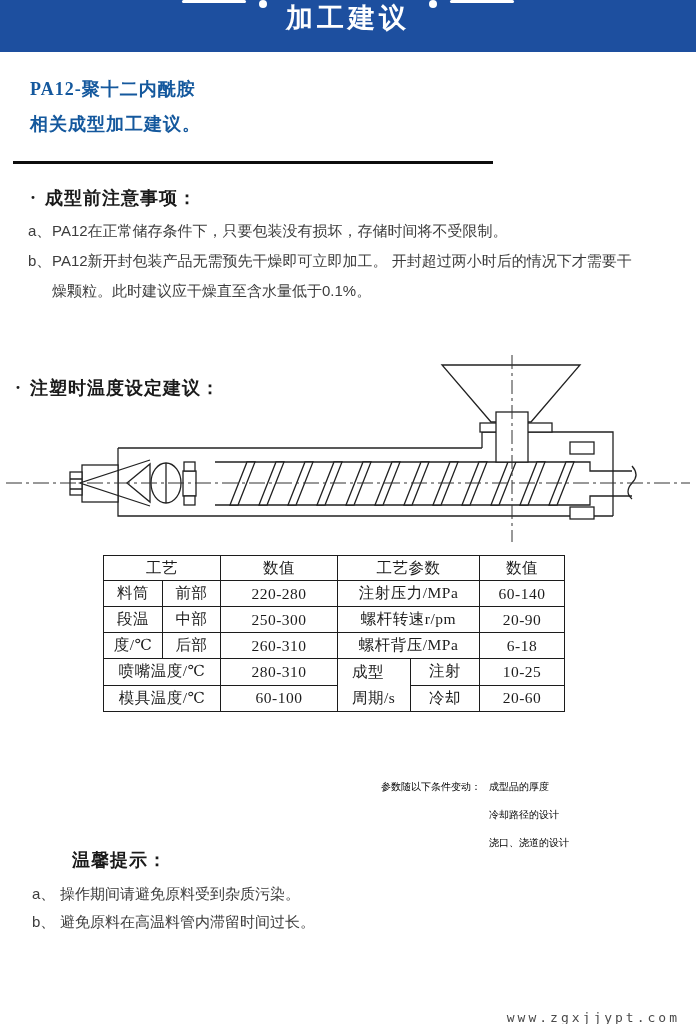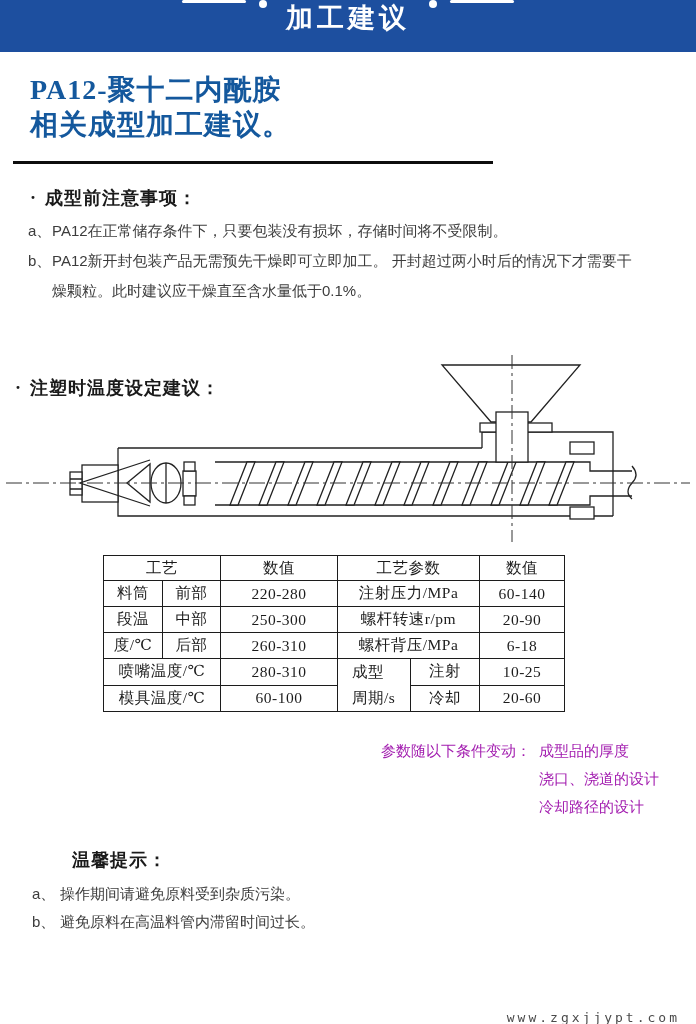--- a/index.html
+++ b/index.html
@@ -29,21 +29,21 @@
     letter-spacing: 4px;
     font-family: "Liberation Sans", "DejaVu Sans", sans-serif;
     padding: 0 6px 2px 6px;
   }
 
   
   .doc-title {
     left: 30px; top: 72px;
     color: #14589d;
     font-family: "Liberation Serif", "DejaVu Serif", serif;
-    font-size: 28px; font-weight: bold; line-height: 35px;
+    font-size: 18px; font-weight: bold; line-height: 35px;
     letter-spacing: 1px;
   }
   .title-rule { left: 13px; top: 161px; width: 480px; height: 3px; background: #0d0d0d; }
 
   
   .sec-heading {
     color: #1a1a1a;
     font-family: "Liberation Serif", "DejaVu Serif", serif;
     font-size: 18px; font-weight: bold; letter-spacing: 1px;
   }
@@ -69,21 +69,21 @@
     vertical-align: middle;
     height: 26px;
     padding: 0 2px;
     letter-spacing: 0.5px;
   }
   table.params tr.hdr td { height: 25px; text-align: center; }
   table.params td.cycle { text-align: left; padding-left: 14px; }
   table.params td.cycle div { line-height: 26px; }
 
   
-  .var-note { display: flex; color: #a21caf; font-size: 15px; line-height: 28px; }
+  .var-note { display: flex; color: #000000; font-size: 10px; line-height: 28px; margin-top: 36px; }
   .var-lead { margin-right: 8px; }
 
   
   .tips-heading {
     color: #1a1a1a; font-family: "Liberation Serif", "DejaVu Serif", serif;
     font-size: 18px; font-weight: bold; letter-spacing: 1px;
   }
   .tip-item { display: flex; color: #3c3c3c; font-size: 15px; line-height: 28px; }
   .tip-item .lbl { width: 28px; flex: 0 0 28px; }
 
@@ -249,22 +249,22 @@
         <td>20-60</td>
       </tr>
     </tbody>
       </table>
   </div>
 
   <div class="abs var-note" style="left:381px; top:737px;">
     <div class="var-lead">参数随以下条件变动：</div>
     <div>
       <div>成型品的厚度</div>
+      <div>冷却路径的设计</div>
       <div>浇口、浇道的设计</div>
-      <div>冷却路径的设计</div>
     </div>
   </div>
 
   <div class="abs tips-heading" style="left:28px; top:848px;margin-left:44px;">温馨提示：</div>
   <div class="abs tip-item" style="left:32px; top:880px;">
     <span class="lbl">a、</span>
     <span>操作期间请避免原料受到杂质污染。</span>
   </div>
   <div class="abs tip-item" style="left:32px; top:908px;">
     <span class="lbl">b、</span>

